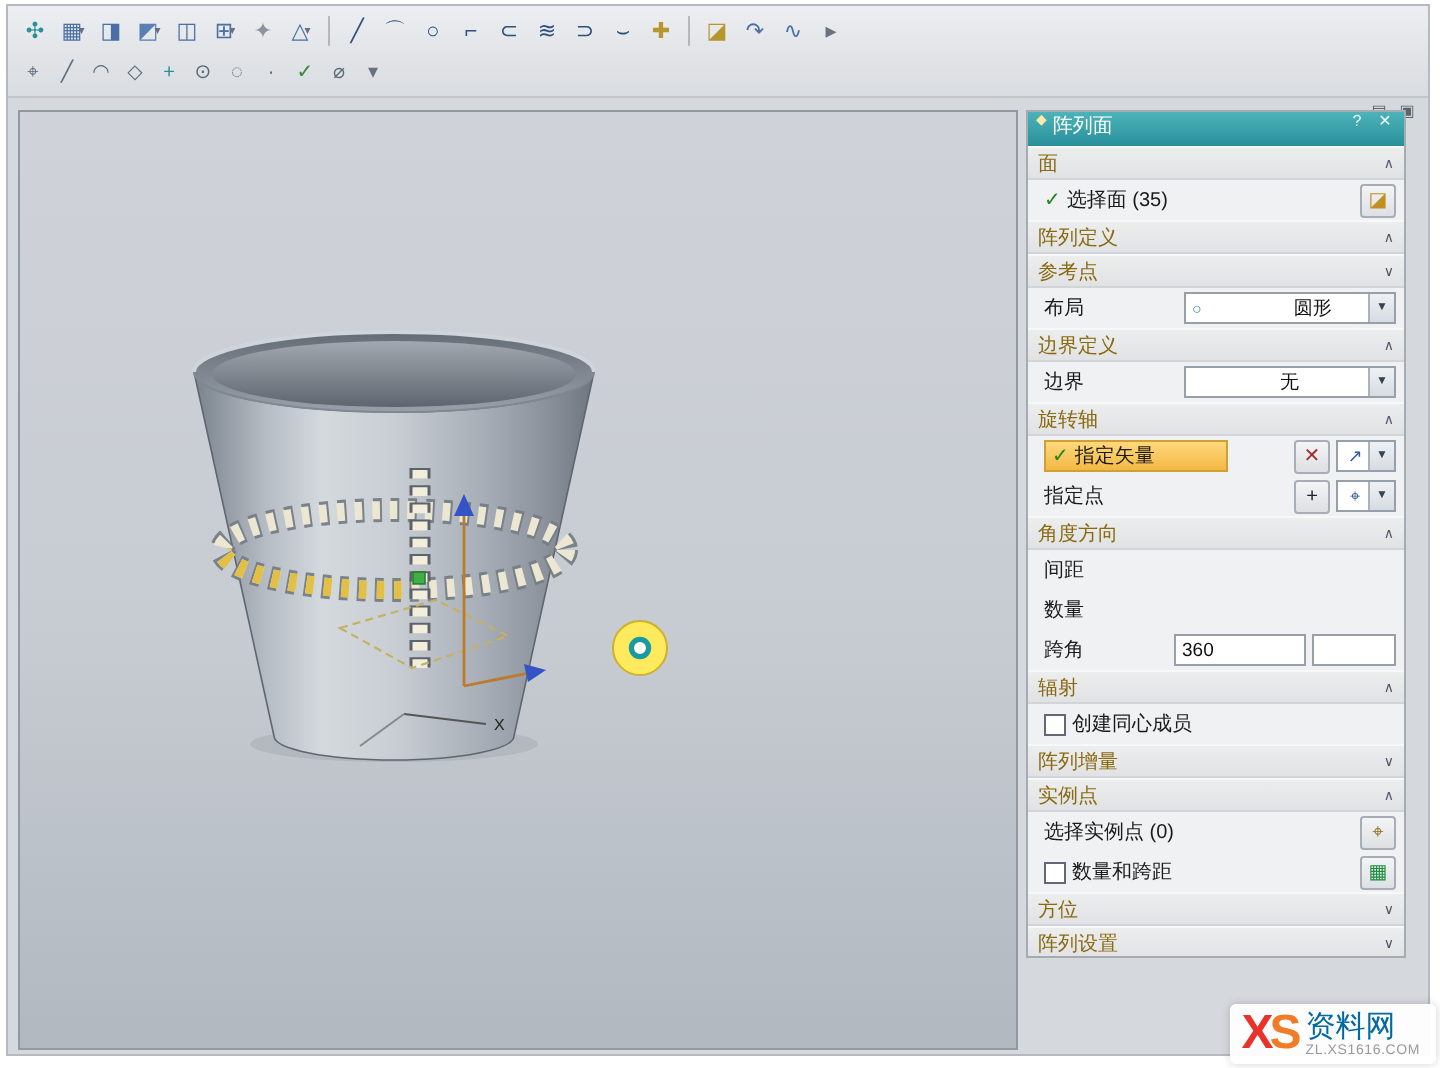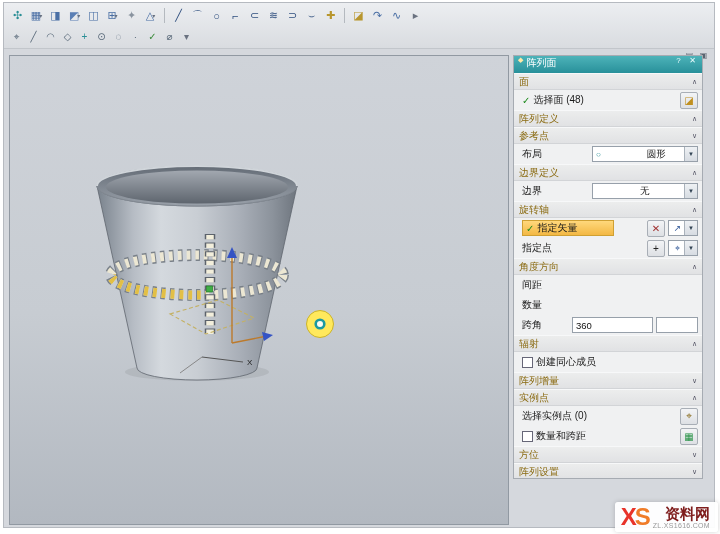--- a/index.html
+++ b/index.html
@@ -51,34 +51,34 @@
   .dd-ico2{font-size:9px;color:#335a9a;flex:1;text-align:center;}
   .pbtn{width:18px;height:17px;background:linear-gradient(#f3f4f6,#dde0e4);border:1px solid #a8aeb6;border-radius:2px;
         display:flex;align-items:center;justify-content:center;font-size:10px;box-sizing:border-box;flex:none;}
   .face-btn{margin-left:auto;color:#c09020;}
   .red{color:#a03030;}
   .grn{color:#1e8e3e;}
   .amb{color:#8a6d1e;}
   .orange-field{width:92px;height:16px;background:linear-gradient(#ffd87c,#f3b844);border:1px solid #cfa033;
                 display:flex;align-items:center;gap:3px;padding:0 3px;box-sizing:border-box;}
   .fieldw{margin-left:auto;width:106px;height:16px;background:#fff;border:1px solid #97a0aa;display:flex;align-items:center;box-sizing:border-box;}
-  .fieldw.num{width:81px;margin-left:0;}
+  .fieldw.num{width:66px;margin-left:0;}
   .dd.unit{width:42px;margin-left:0;}
   .sel-val{flex:1;background:#2f6cd5;color:#fff;font-size:9.5px;padding:1px 2px;margin:1px;}
   .nval{flex:1;font-size:9.5px;color:#111;padding:0 3px;}
   .cbox{width:9px;height:9px;border:1px solid #667;background:#fff;flex:none;}
 
   
   .watermark{position:absolute;right:2px;bottom:2px;background:rgba(255,255,255,.95);border-radius:3px;
              padding:3px 8px 3px 6px;display:flex;align-items:center;gap:4px;box-shadow:0 0 5px rgba(0,0,0,.18);}
   .wm-logo{font-size:24px;font-weight:bold;letter-spacing:-2px;line-height:24px;}
   .wm-x{color:#e8332a;}
   .wm-s{color:#f07c28;}
   .wm-col{display:flex;flex-direction:column;}
-  .wm-brand{font-size:15px;font-weight:bold;color:#7f1d1d;line-height:16px;text-align:right;}
+  .wm-brand{font-size:15px;font-weight:normal;color:#0369a1;line-height:16px;}
   .wm-url{font-size:7px;color:#999;letter-spacing:.3px;}
 </style>
 </head>
 <body>
 
 <div class="app">
 
   <div class="toolbar">
     <div class="tb-row">
         <span class="tb-icon">
@@ -273,21 +273,21 @@
       <span class="p-title-btn">?</span>
       <span class="p-title-btn">✕</span>
     </div>
 
     <div class="sec">
       <span class="sec-t">面</span>
       <span class="chev">∧</span>
     </div>
     <div class="prow">
       <span class="gcheck">✓</span>
-      <span class="rlabel">选择面 (48)</span>
+      <span class="rlabel">选择面 (35)</span>
       <span class="pbtn face-btn">
         <span>◪</span>
       </span>
     </div>
 
     <div class="sec">
       <span class="sec-t">阵列定义</span>
       <span class="chev">∧</span>
     </div>
 

